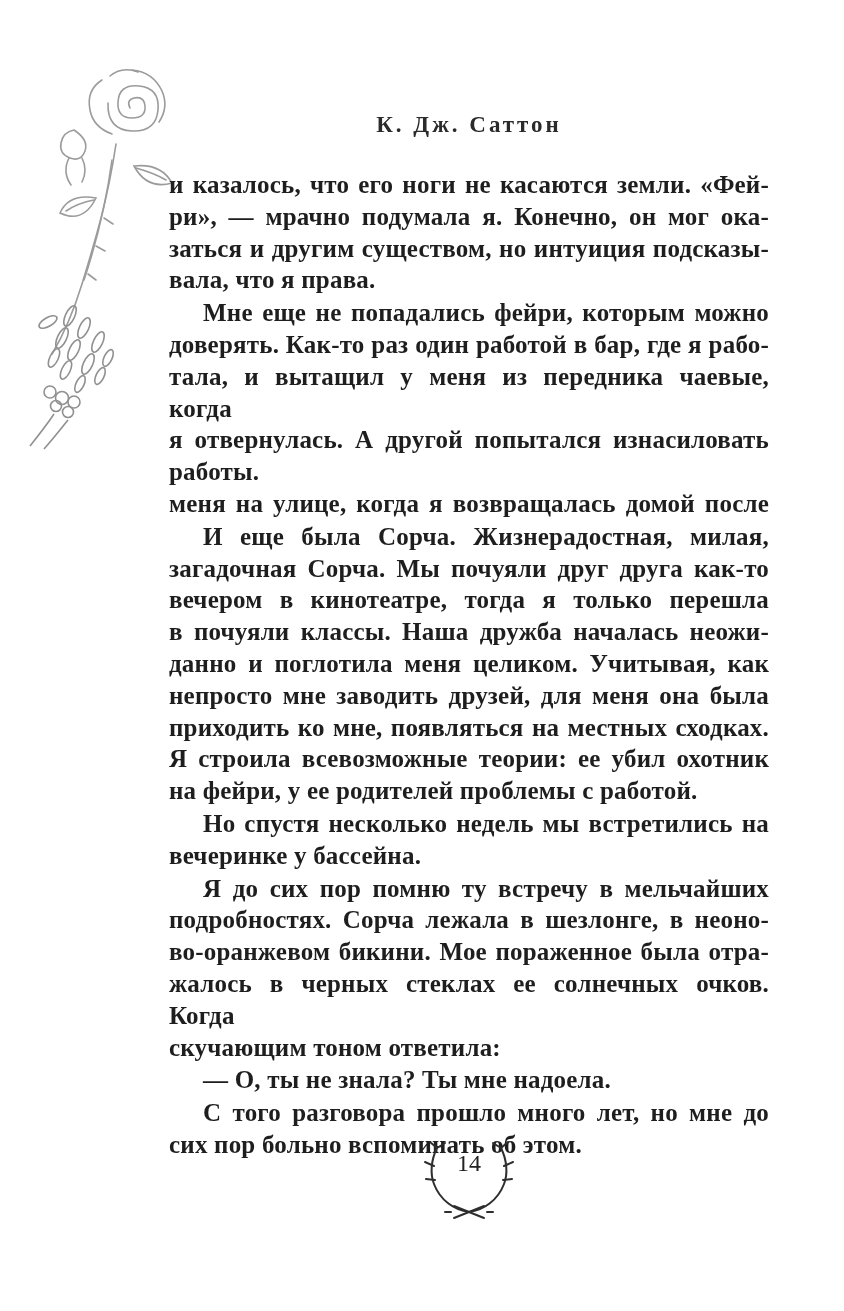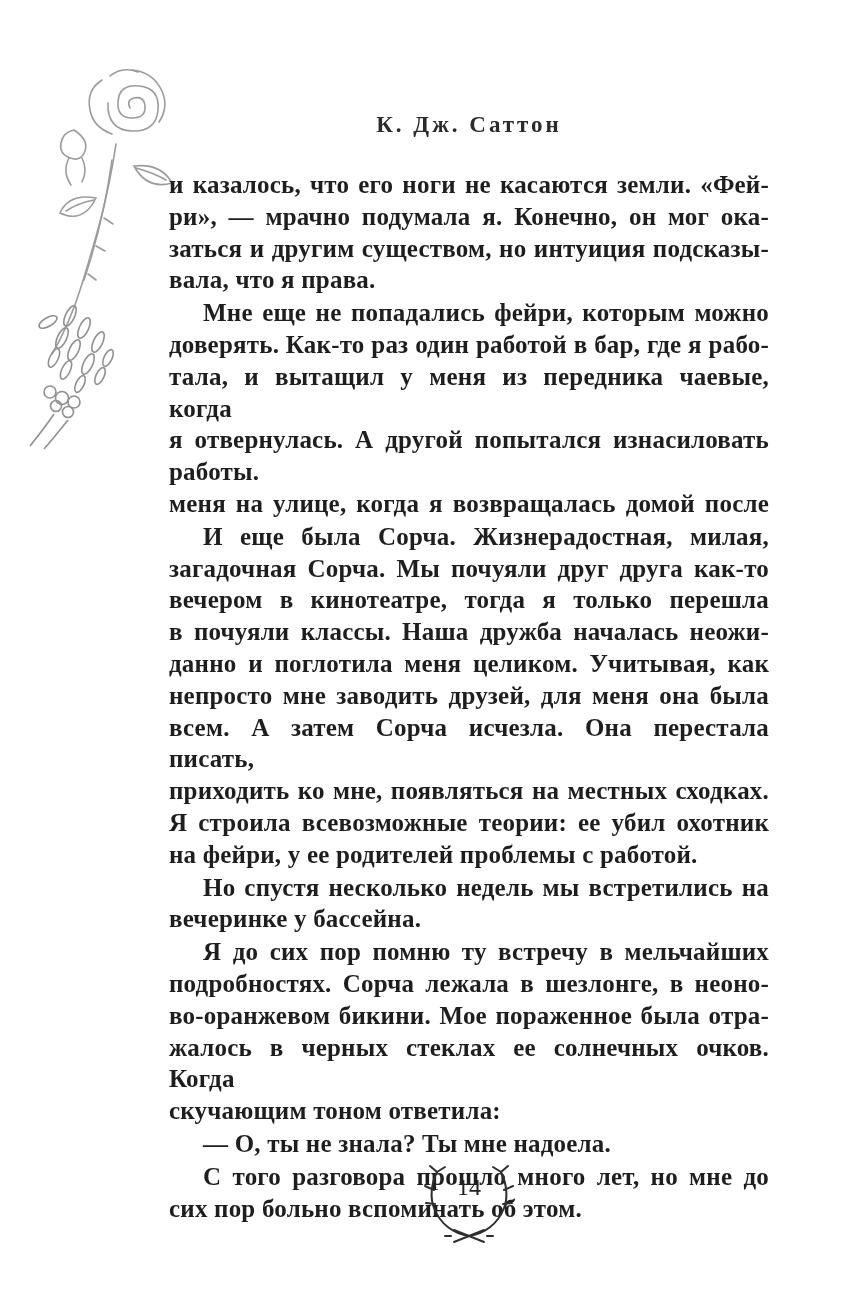--- a/index.html
+++ b/index.html
@@ -56,21 +56,21 @@
     text-align: justify;
     text-align-last: justify;
     white-space: normal;
   }
   .line.last { text-align-last: left; }
   .line.indent { text-indent: 34px; }
 
   .page-footer {
     position: absolute;
     left: 168px;
-    top: 1158px;
+    top: 1134px;
     width: 602px;
     height: 110px;
     text-align: center;
   }
   .footer-ornament {
     position: absolute;
     left: 50%;
     top: 0;
     transform: translateX(-50%);
   }
@@ -158,21 +158,20 @@
         <div class="line last">работы.</div>
         <div class="line">меня на улице, когда я возвращалась домой после</div>
       </div>
       <div class="para">
         <div class="line indent">И еще была Сорча. Жизнерадостная, милая,</div>
         <div class="line">загадочная Сорча. Мы почуяли друг друга как-то</div>
         <div class="line">вечером в кинотеатре, тогда я только перешла</div>
         <div class="line">в почуяли классы. Наша дружба началась неожи-</div>
         <div class="line">данно и поглотила меня целиком. Учитывая, как</div>
         <div class="line">непросто мне заводить друзей, для меня она была</div>
-        <div class="line">всем. А затем Сорча исчезла. Она перестала писать,</div>
         <div class="line">приходить ко мне, появляться на местных сходках.</div>
         <div class="line">Я строила всевозможные теории: ее убил охотник</div>
         <div class="line last">на фейри, у ее родителей проблемы с работой.</div>
       </div>
       <div class="para">
         <div class="line indent">Но спустя несколько недель мы встретились на</div>
         <div class="line last">вечеринке у бассейна.</div>
       </div>
       <div class="para">
         <div class="line indent">Я до сих пор помню ту встречу в мельчайших</div>

